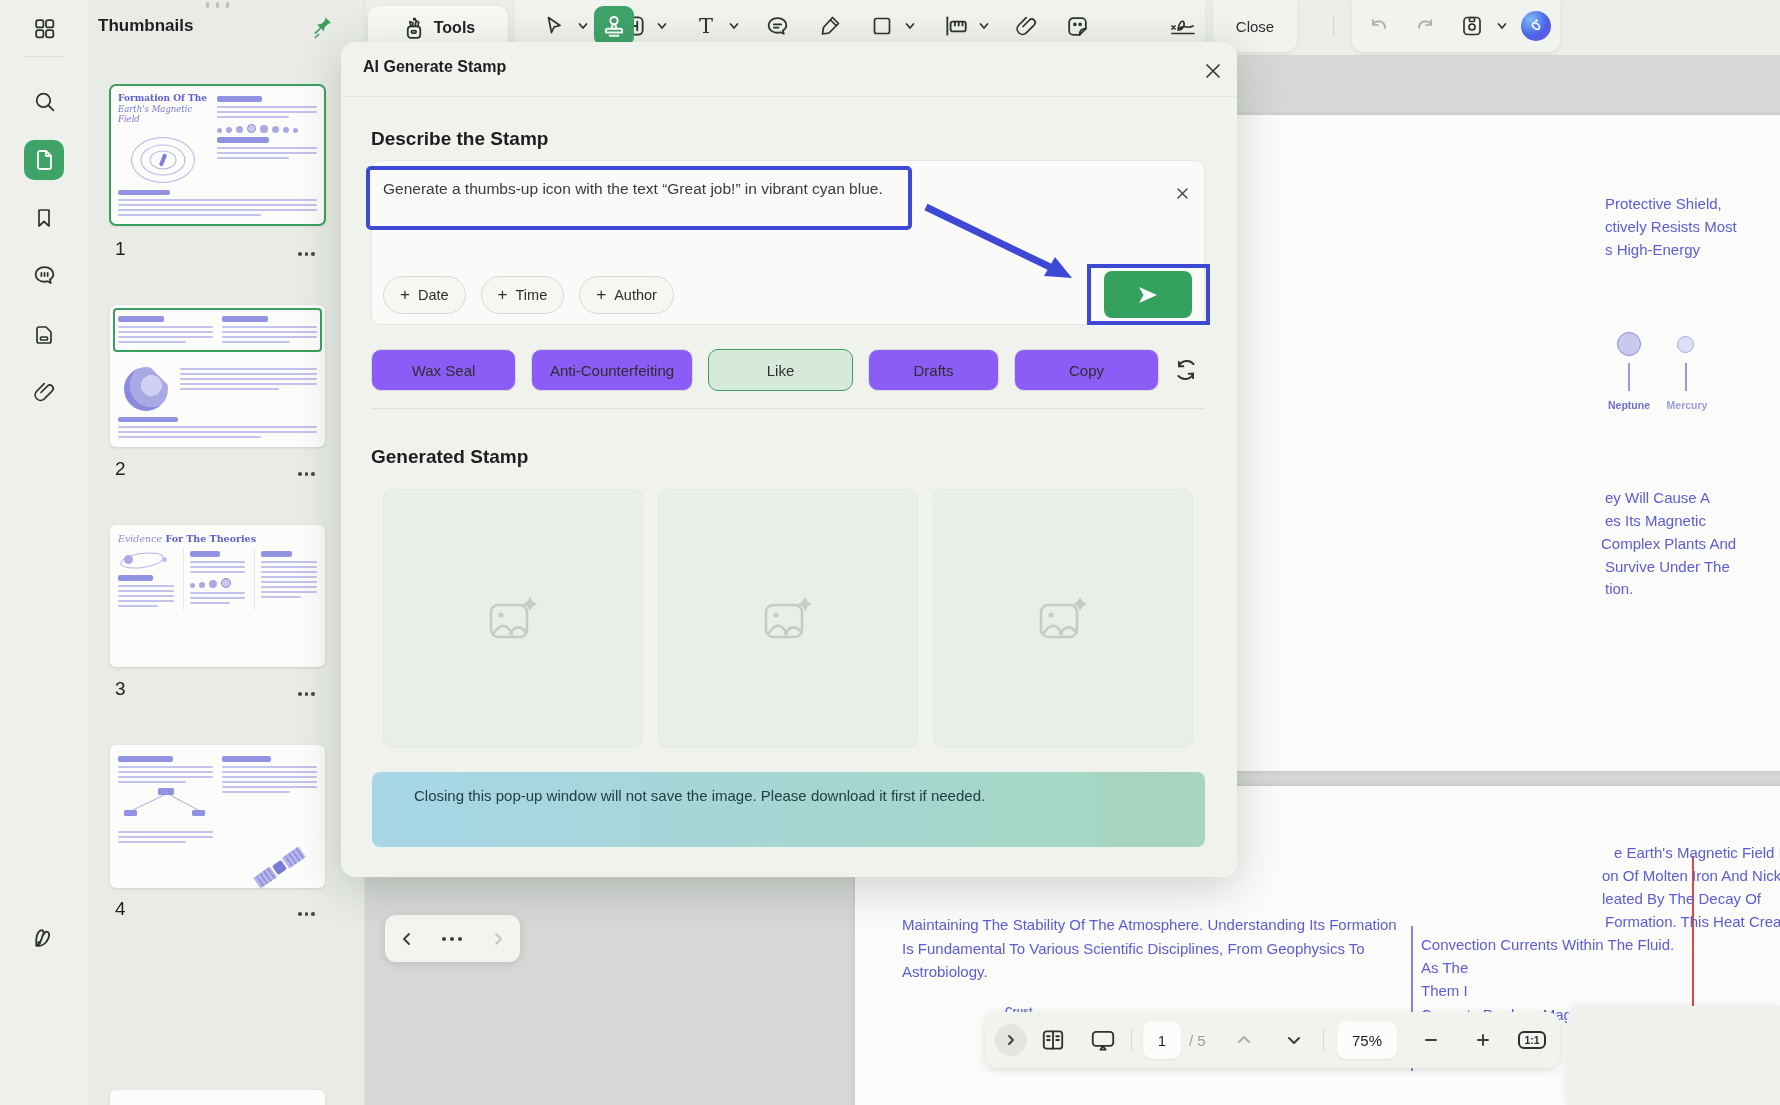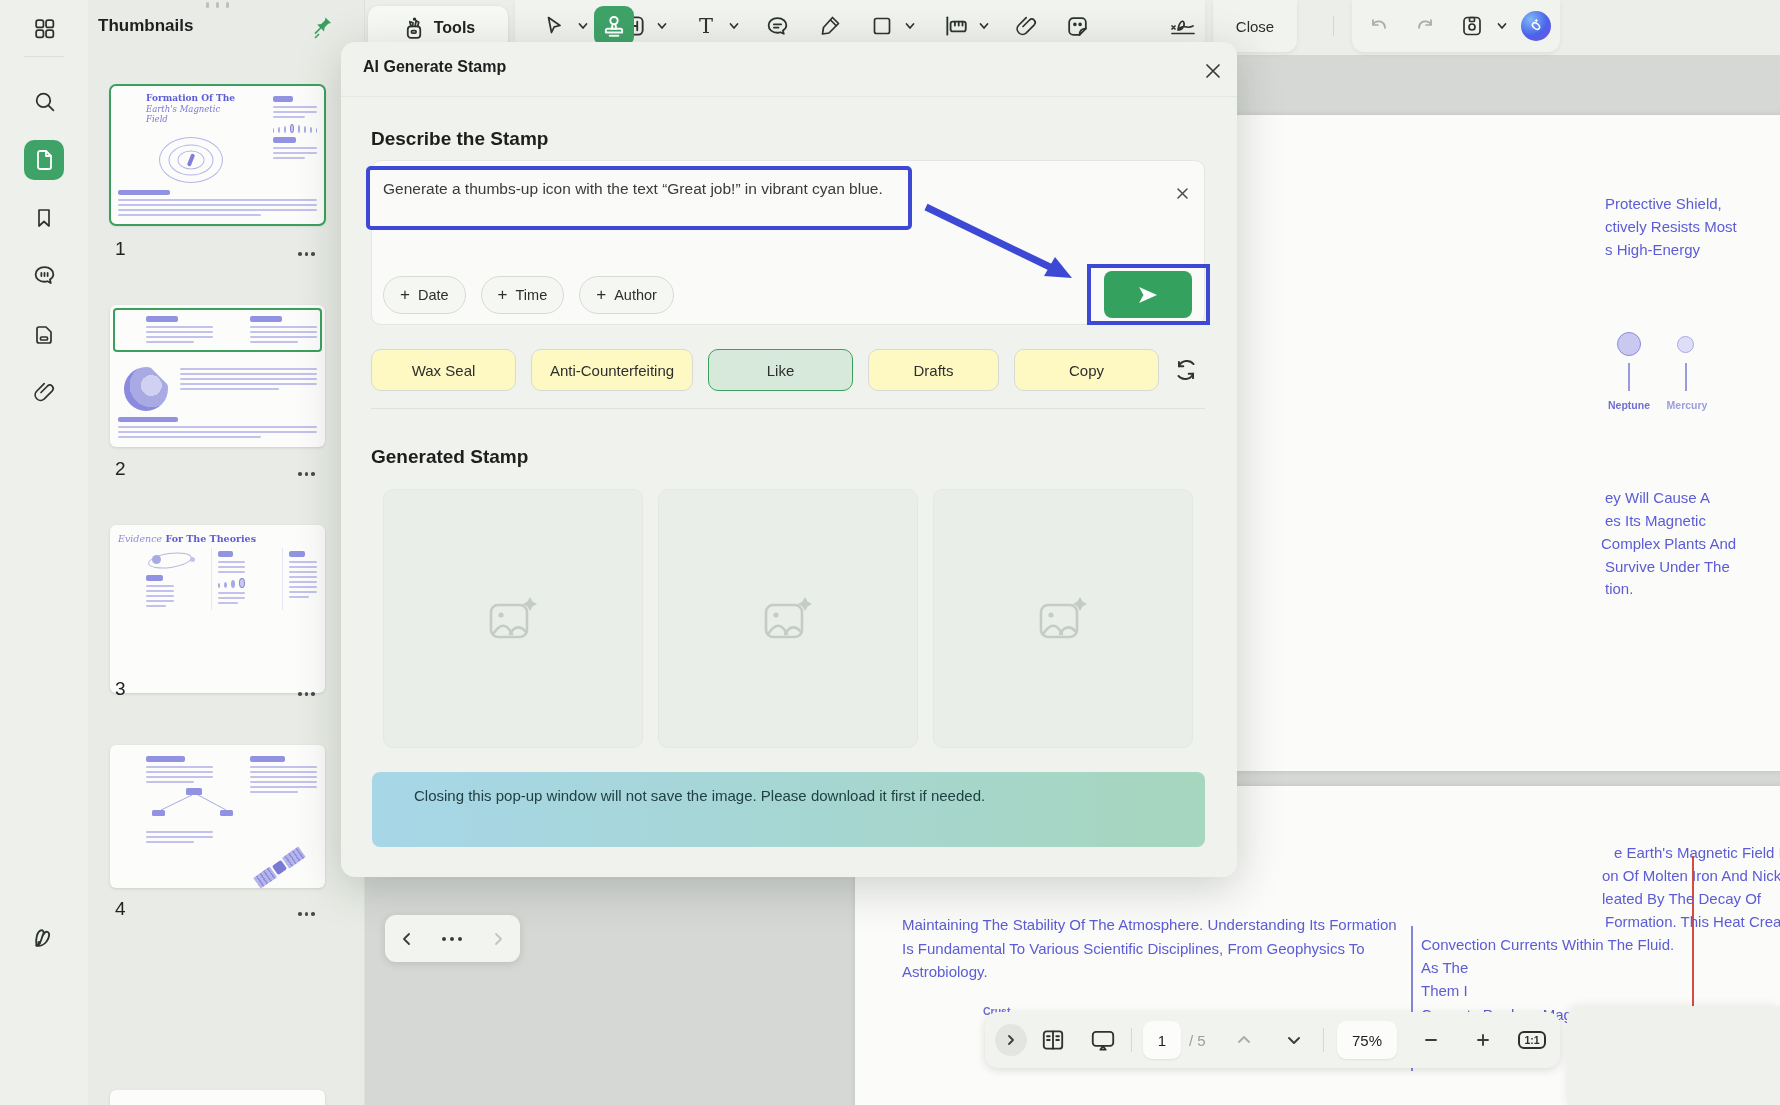--- a/index.html
+++ b/index.html
@@ -12,21 +12,21 @@
   .page1 { left:490px; top:60px; width:945px; height:656px; }
   .page2 { left:490px; top:731px; width:945px; height:374px; }
   .doctext { position:absolute; color:#5C5CD6; font-size:15px; white-space:nowrap; }
   .planet { position:absolute; border-radius:50%; }
   .neptune { left:762px; top:217px; width:24px; height:24px; background:#C9C9F0; border:1.5px solid #8A8ADF; }
   .mercury { left:822px; top:221px; width:17px; height:17px; background:#DEDEF6; border:1.5px solid #A9A9E4; }
   .ptick { position:absolute; width:1.5px; height:28px; background:#9A9ADF; }
   .plabel { position:absolute; font-size:10.5px; font-weight:700; text-align:center; }
   .coldiv { position:absolute; left:556px; top:140px; width:1.5px; height:145px; background:#8585DC; }
   .redline { position:absolute; left:837px; top:70px; width:2px; height:162px; background:#D94A42; }
-  .crust { position:absolute; left:128px; top:219px; font-size:10.5px; font-weight:700; color:#6F6FD2; }
+  .crust { position:absolute; left:150px; top:219px; font-size:10.5px; font-weight:700; color:#6F6FD2; }
   .crust-tick { position:absolute; left:142px; top:234px; width:9px; height:1.5px; background:#8585DC; transform:rotate(35deg); }
 
   
   .topbar { position:absolute; left:0; top:0; width:1780px; height:55px; background:#EBEEE9; z-index:5; }
   .island { position:absolute; top:0; height:52px; background:#F1F3EE; border-radius:0 0 12px 12px; box-shadow:0 2px 5px rgba(0,0,0,.06); display:flex; align-items:center; }
   .island.main { left:515px; width:690px; justify-content:flex-start; }
   .island.closei { left:1213px; width:84px; justify-content:center; }
   .island.rightc { left:1352px; width:208px; }
   .tools-tab { position:absolute; left:368px; top:6px; width:140px; height:44px; background:#F7F9F5; border-radius:10px; box-shadow:0 1px 4px rgba(0,0,0,.10); display:flex; align-items:center; justify-content:center; gap:8px; cursor:pointer; }
   .tools-tab .lbl { font-size:16px; font-weight:700; color:#222; }
@@ -51,21 +51,21 @@
   .tp-title { position:absolute; left:10px; top:16px; font-size:17px; font-weight:700; color:#1F1F1F; }
   .pin { position:absolute; left:222px; top:13px; cursor:pointer; }
   .thumb { position:absolute; left:22px; width:215px; background:#FCFCFB; border-radius:6px; box-shadow:0 1px 3px rgba(0,0,0,.13); cursor:pointer; }
   .thumb.sel { outline:2.5px solid #3BA05F; outline-offset:-1px; }
   .pnum { position:absolute; left:27px; font-size:19px; color:#222; }
   .pmenu { position:absolute; left:208px; display:flex; gap:3px; cursor:pointer; padding:6px 2px; }
   .pmenu i { width:3.5px; height:3.5px; border-radius:50%; background:#4A4A4A; }
   .tl { height:2px; background:#C2C2EC; border-radius:1px; margin:3px 0; }
   .tl.s { width:72%; } .badge { height:6px; background:#9292E2; border-radius:2px; width:58%; margin:3px 0 4px; }
   .tcols { display:flex; gap:9px; padding:8px; }
-  .tcol { flex:1; min-width:0;margin-left:28px; }
+  .tcol { flex:1; min-width:0; }
   .t1title1 { font-family:"DejaVu Serif",serif; font-weight:700; font-size:9px; color:#5C5CD6; }
   .t1title2 { font-family:"DejaVu Serif",serif; font-style:italic; font-size:8.5px; color:#7A7AD8; margin-top:1px; }
   .ellwrap { position:relative; height:62px; margin-top:5px; }
   .ell { position:absolute; left:50%; top:50%; transform:translate(-50%,-50%); border:1px solid #B5B5E8; border-radius:50%; }
   .e1 { width:64px; height:46px; } .e2 { width:45px; height:31px; } .e3 { width:27px; height:19px; }
   .ecore { position:absolute; left:50%; top:50%; width:4px; height:13px; background:#8080DC; border-radius:2px; transform:translate(-50%,-50%) rotate(22deg); }
   .prow { display:flex; align-items:flex-end; gap:4px; height:11px; margin:4px 0; }
   .prow i { background:#A9A9E4; border-radius:50%; display:block; }
   .prow i.ring { background:#C9C9EE; border:1px solid #8787D8; }
   .tbottom { position:absolute; left:8px; right:8px; bottom:6px; }
@@ -95,21 +95,21 @@
   .input-card { position:absolute; left:30px; top:118px; width:834px; height:165px; background:#FAFBF8; border:1px solid #E3E6E1; border-radius:10px; }
   .prompt-box { position:absolute; left:25px; top:124px; width:546px; height:64px; border:4px solid #3D49D5; border-radius:5px; background:#FAFBF8; padding:9px 13px; font-size:15.5px; color:#3A3A3A; line-height:20px; z-index:2; }
   .clear-x { position:absolute; left:830px; top:140px; padding:4px; cursor:pointer; }
   .chips { position:absolute; left:42px; top:234px; display:flex; gap:15px; }
   .chip { height:38px; border:1px solid #D8DBD5; border-radius:19px; background:#F5F7F3; display:flex; align-items:center; gap:8px; padding:0 16px; font-size:14.5px; color:#2E2E2E; cursor:pointer; }
   .chip .plus { font-size:17px; color:#2E2E2E; font-weight:400; }
   .send-hl { position:absolute; left:746px; top:222px; width:123px; height:61px; border:4px solid #3D49D5; z-index:2; }
   .send-btn { position:absolute; left:763px; top:229px; width:88px; height:47px; background:#34A15E; border-radius:8px; display:flex; align-items:center; justify-content:center; cursor:pointer; z-index:3; }
   .anno-arrow { position:absolute; left:579px; top:153px; z-index:4; pointer-events:none; }
   .presets { position:absolute; left:30px; top:307px; display:flex; gap:15px; }
-  .preset { height:42px; border:1px solid #D8DBD5; border-radius:10px; background:#fef9c3; font-size:15px; color:#2E2E2E; display:flex; align-items:center; justify-content:center; cursor:pointer; font-family:"Liberation Sans",sans-serif; }
+  .preset { height:42px; border:1px solid #D8DBD5; border-radius:10px; background:#8b5cf6; font-size:15px; color:#2E2E2E; display:flex; align-items:center; justify-content:center; cursor:pointer; font-family:"Liberation Sans",sans-serif; }
   .preset.active { background:#D7E9DA; border:1.5px solid #3BA05F; }
   .refresh { position:absolute; left:830px; top:313px; padding:2px; cursor:pointer; }
   .dlg-hdiv2 { position:absolute; left:30px; top:366px; width:834px; height:1px; background:#DEE1DC; }
   .gen-cards { position:absolute; left:42px; top:447px; display:flex; gap:15px; }
   .gcard { width:260px; height:259px; background:#EAEEE9; border:1px solid #E4E8E3; border-radius:10px; display:flex; align-items:center; justify-content:center; }
   .note { position:absolute; left:31px; top:730px; width:833px; height:75px; border-radius:8px; background:linear-gradient(90deg,#A7D6E8,#A6D6BE); padding:11px 17px; font-size:15px; color:#214043; line-height:26px; }
   .note .l1 { display:flex; align-items:center; gap:7px; }
   .note strong { color:#2E9E5B; font-weight:700; margin-left:5px; }
   .note .l2 { padding-left:25px; }
   .bulb { width:15px; height:15px; border-radius:50%; background:#F8EFC2; border:1.5px solid #E4D48B; position:relative; flex:0 0 auto; }
@@ -463,21 +463,21 @@
           <div class="tl s"></div>
       </div>
     </div>
     <span class="pnum" style="top:458px;">2</span>
     <div class="pmenu" style="top:466px;">
         <i></i>
         <i></i>
         <i></i>
       </div>
 
-    <div class="thumb" style="top:525px;height:168px;">
+    <div class="thumb" style="top:525px;height:142px;">
       <div class="t3title"><span class="em">Evidence</span><span class="bd"> For The Theories</span></div>
       <div class="tcols" style="padding-top:4px;">
         <div class="tcol">
           <div class="orbit">
               <span class="oe"></span>
               <span class="d1"></span>
               <span class="d2"></span>
             </div>
           <div class="badge" style="width:62%;"></div>
           <div class="tl"></div>

